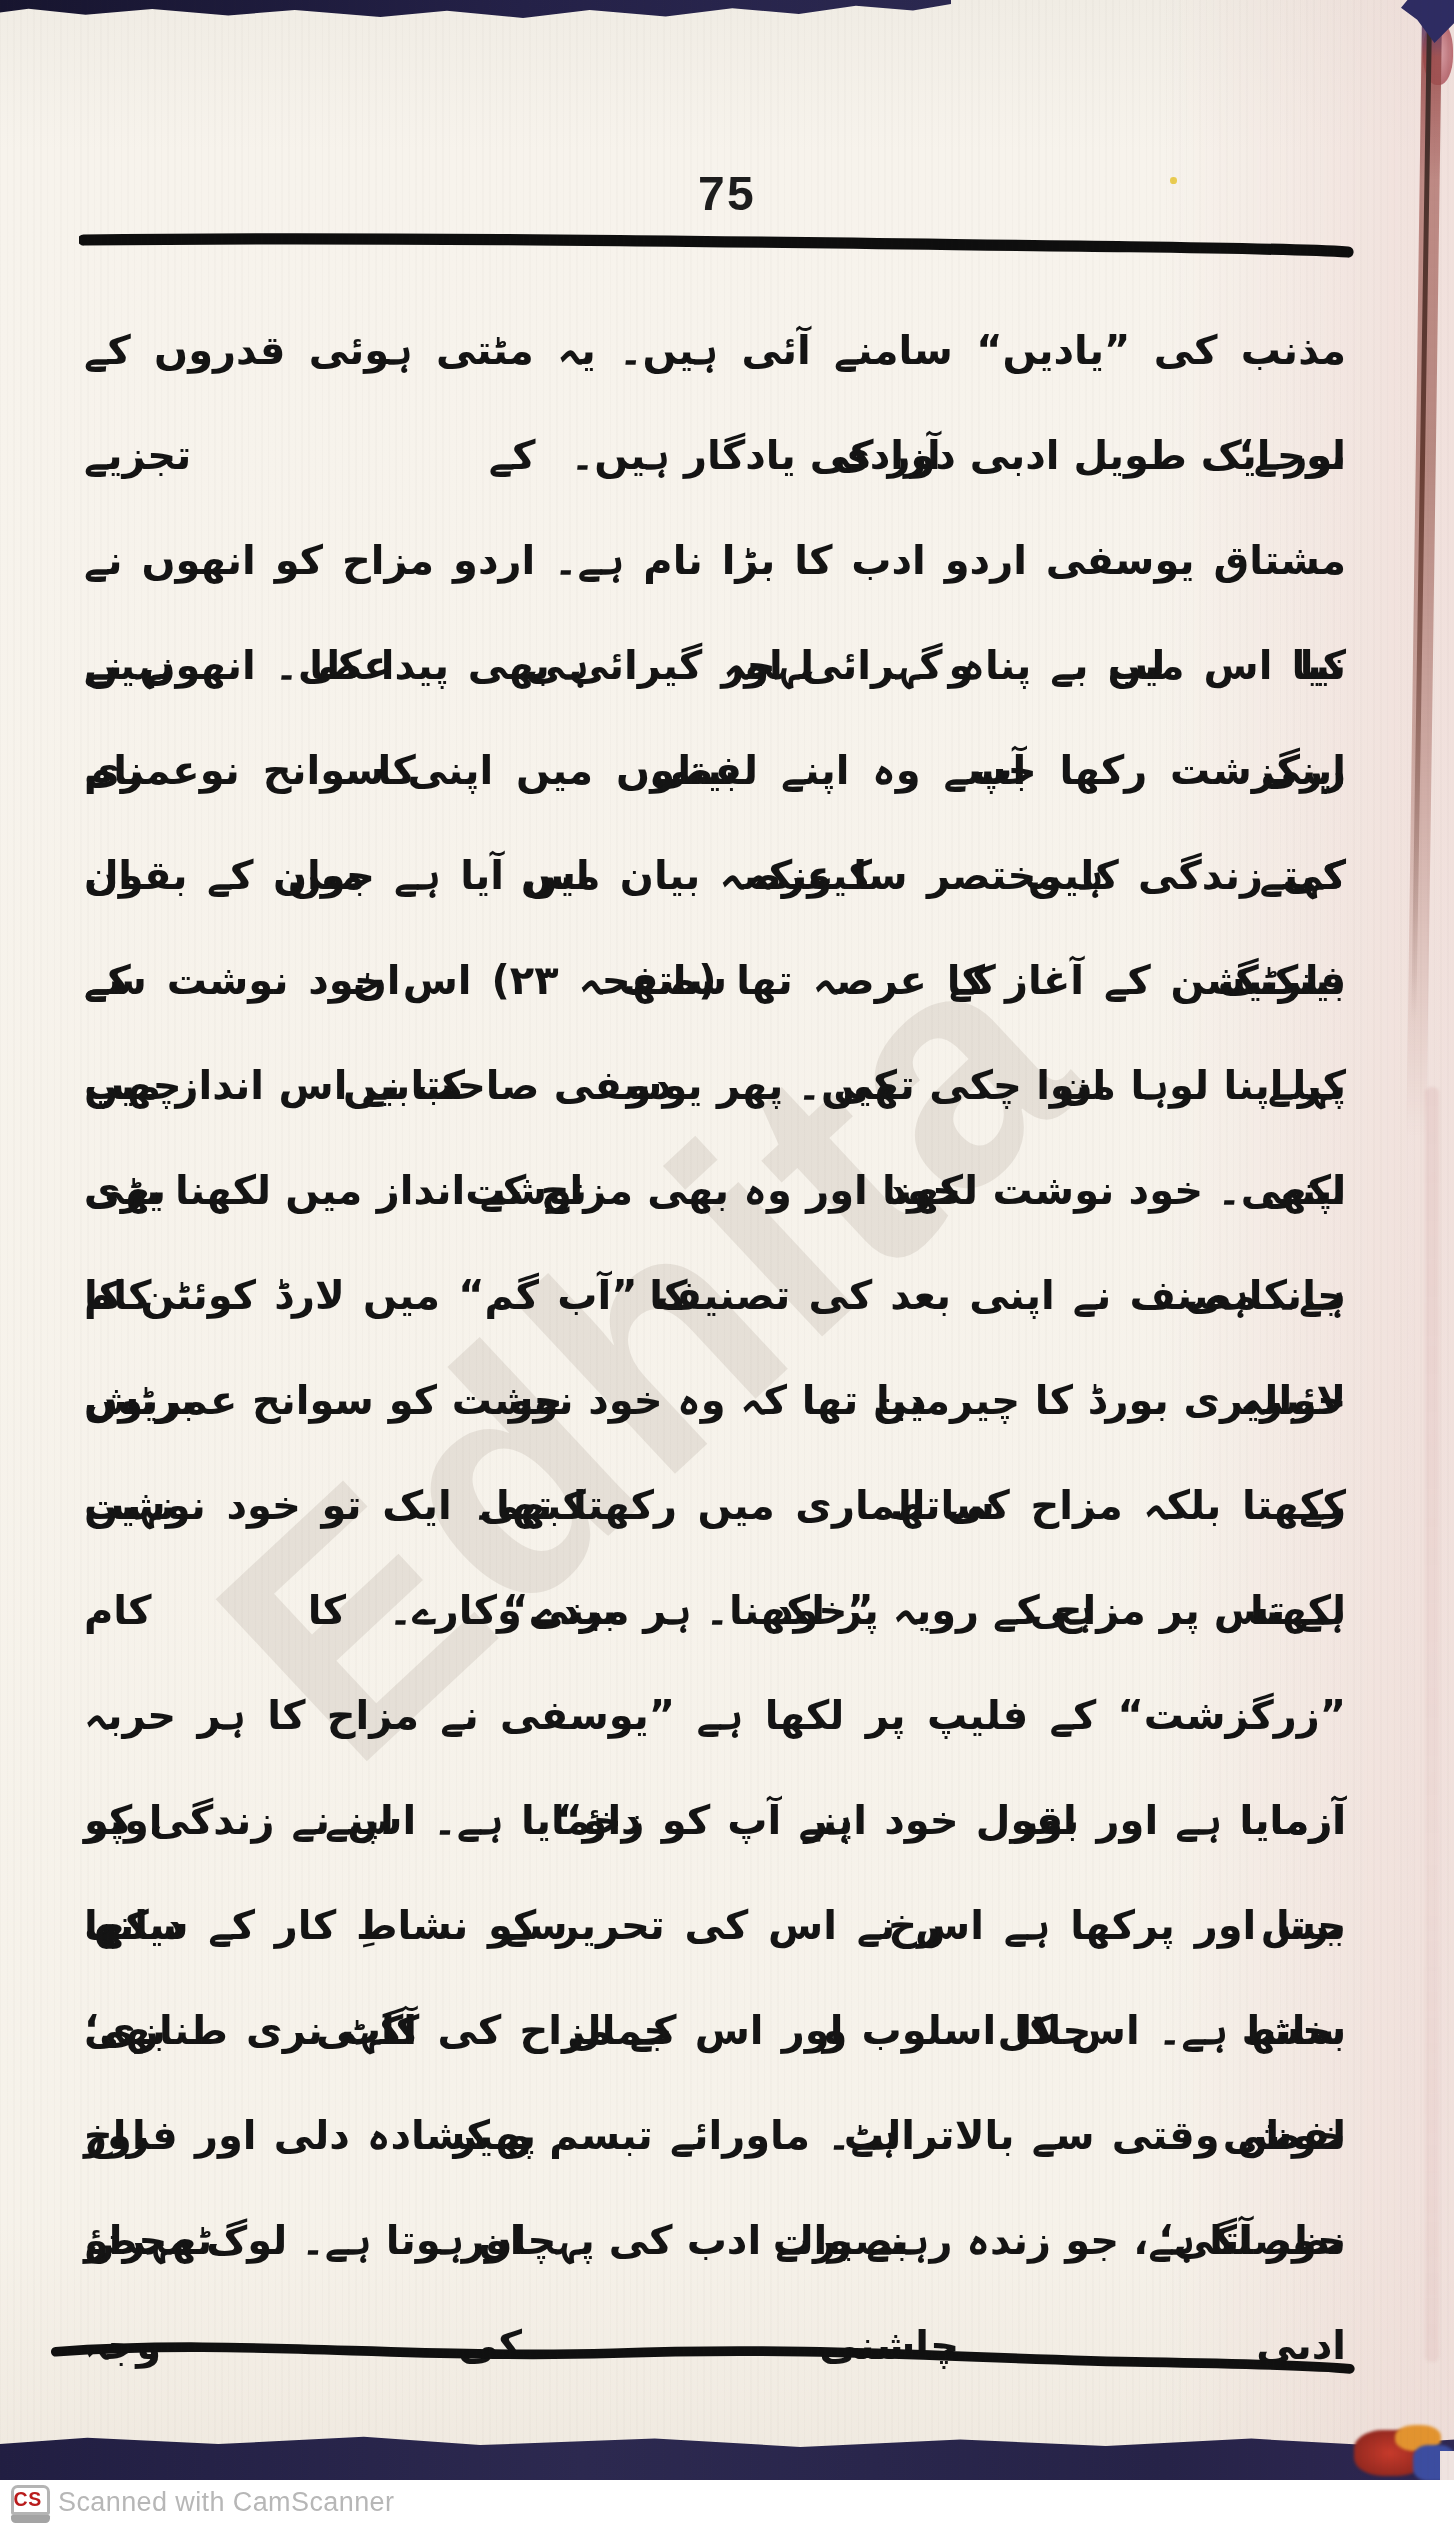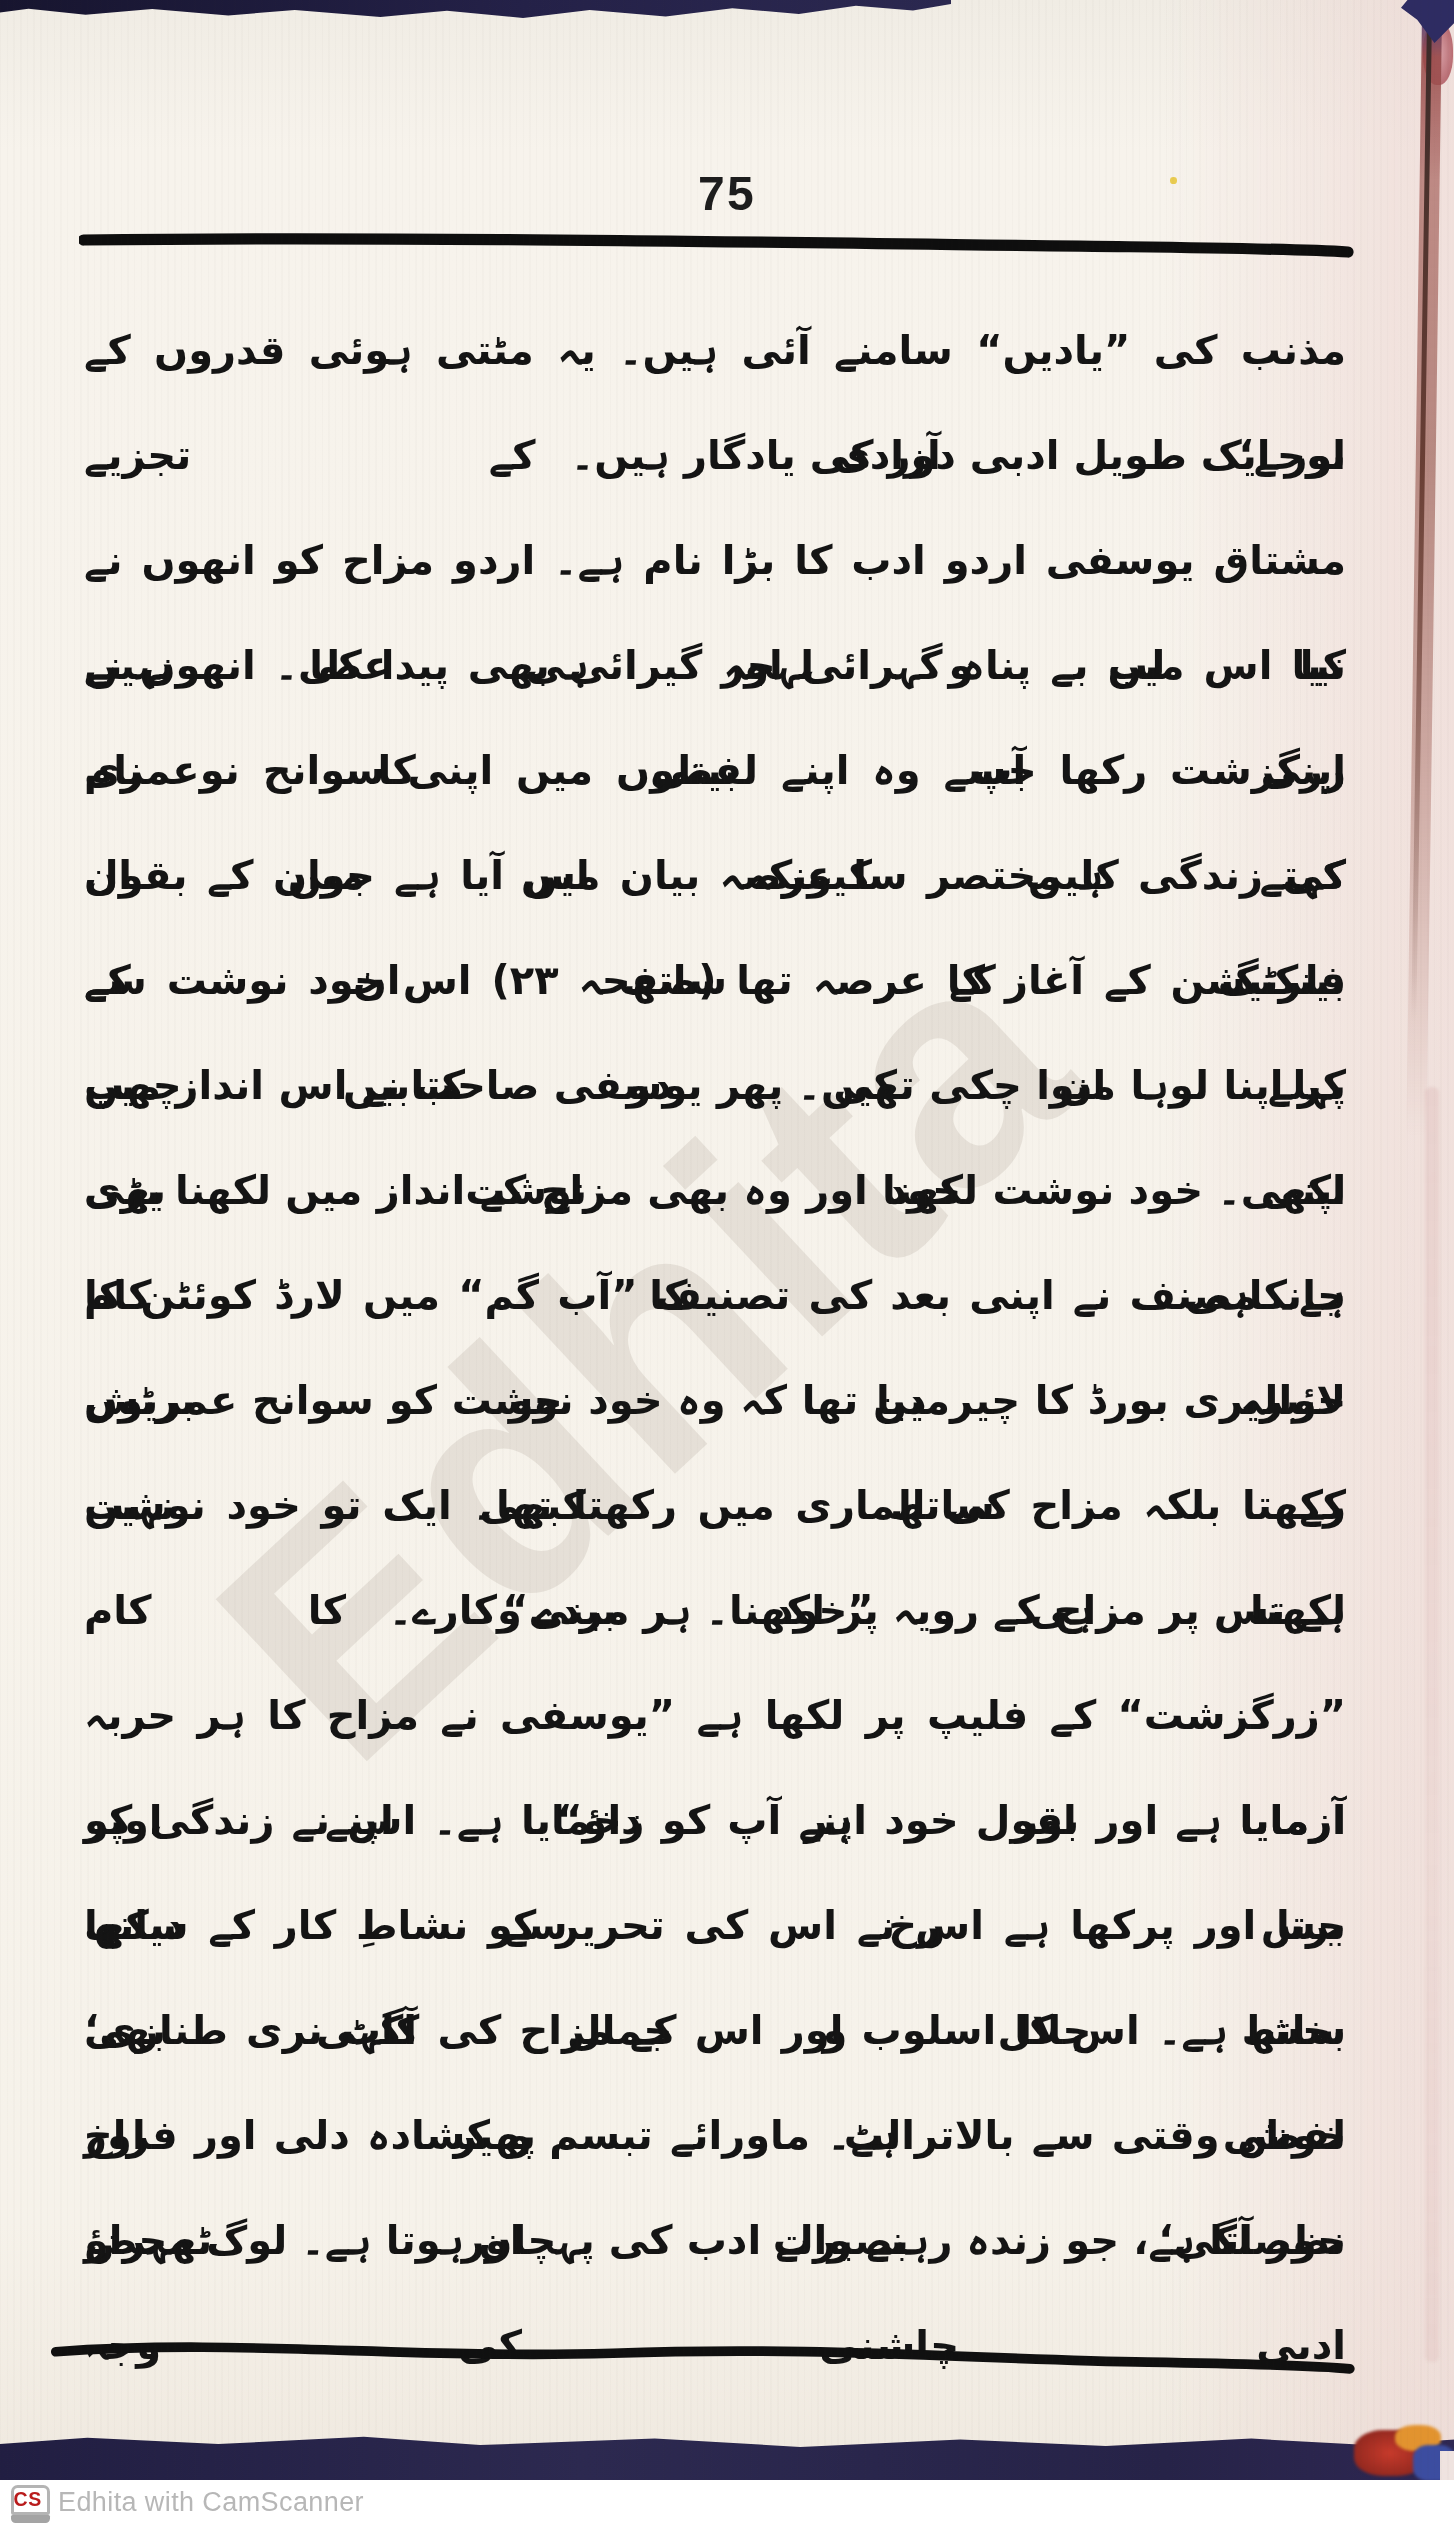--- a/index.html
+++ b/index.html
@@ -147,15 +147,15 @@
 <div class="abs bb-blue"></div>
 <div class="abs bb-white"></div>
 
 <div class="abs footer">
   <div class="cs-badge">
     <div class="cs-box">
       <span>CS</span>
     </div>
     <div class="cs-base"></div>
   </div>
-  <div class="footer-label">Edhita with CamScanner</div>
+  <div class="footer-label">Scanned with CamScanner</div>
 </div>
 
 
 </body></html>

